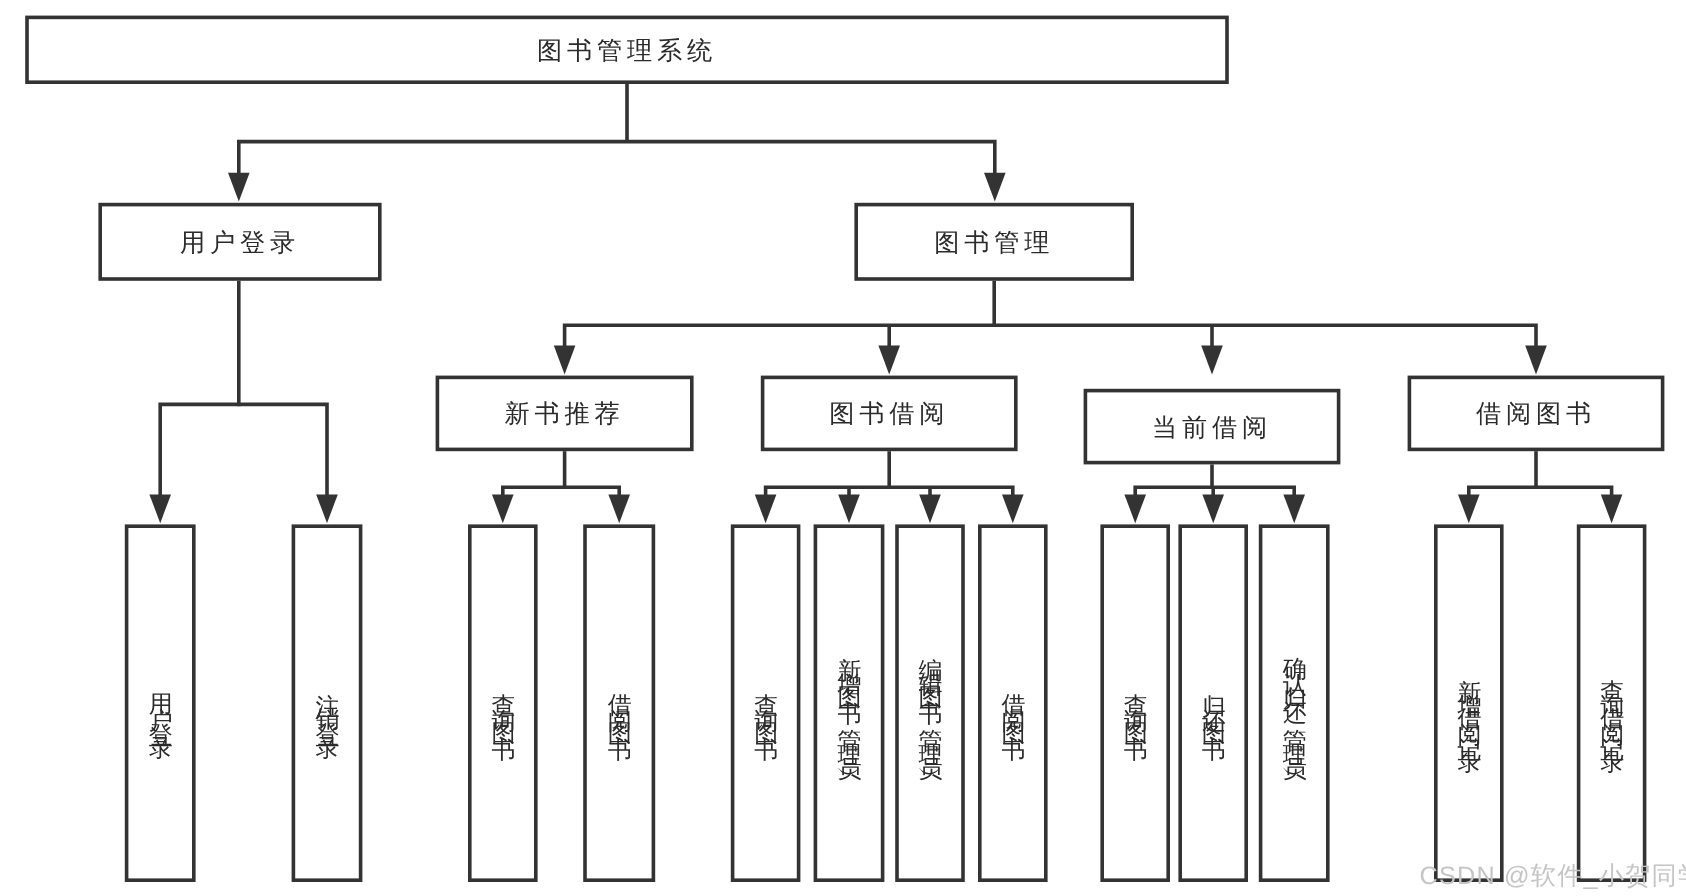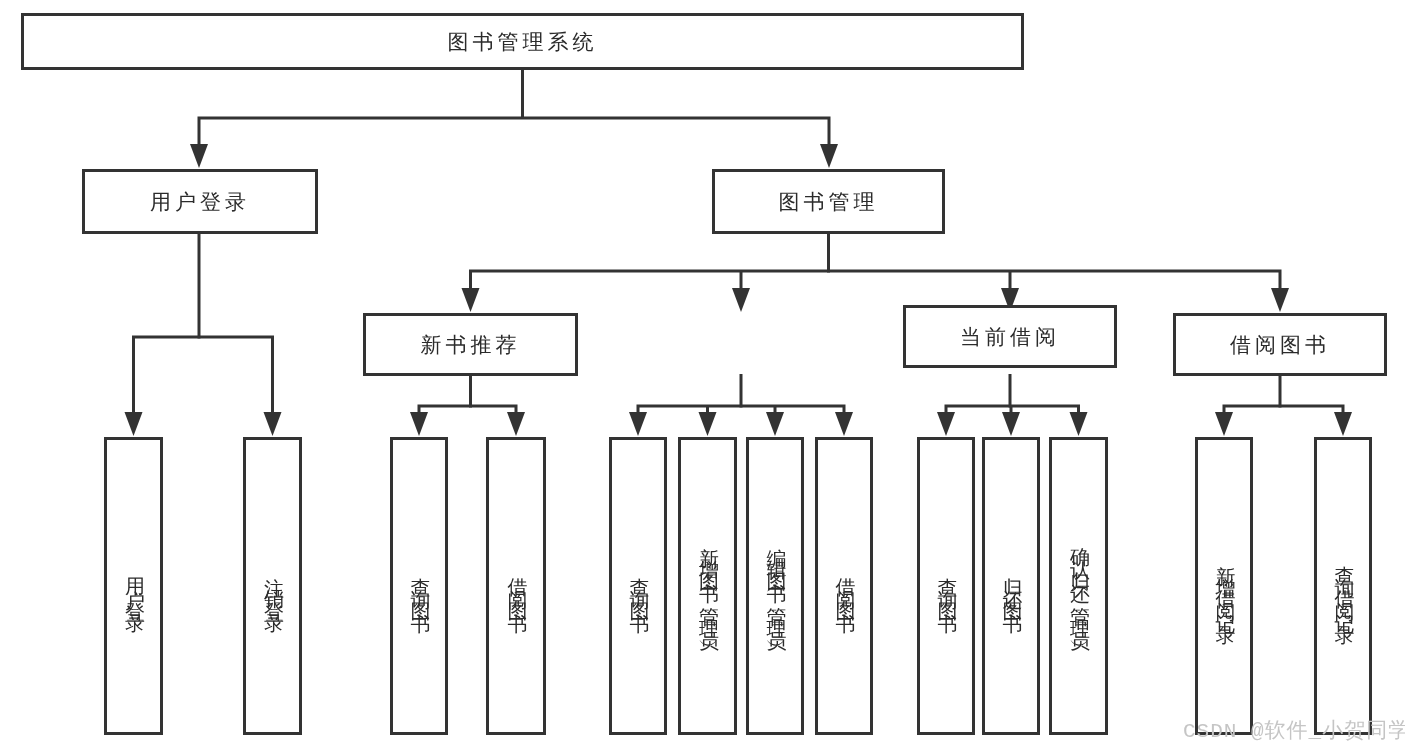--- a/index.html
+++ b/index.html
@@ -1,21 +1,21 @@
 <!DOCTYPE html>
 <html><head>
 <meta charset="utf-8">
 <style>
   html, body { margin: 0; padding: 0; background: #ffffff; }
   #canvas {
     position: relative;
     width: 1405px;
     height: 747px;
     background: #ffffff;
-    font-family: Liberation Mono, monospace;
+    font-family: Liberation Sans, sans-serif;
     overflow: hidden;
   }
   #connectors {
     position: absolute;
     left: 0; top: 0;
     width: 1405px; height: 747px;
     z-index: 1;
   }
   .box {
     position: absolute;
@@ -44,21 +44,21 @@
     white-space: nowrap;
   }
   
   #root   { left: 21px;  top: 13px;  width: 1003px; height: 57px; }
   
   #n-login{ left: 82px;  top: 169px; width: 236px;  height: 65px; }
   #n-mgmt { left: 712px; top: 169px; width: 233px;  height: 65px; }
   
   #n-rec  { left: 363px; top: 313px; width: 215px;  height: 63px; }
   #n-bor  { left: 634px; top: 313px; width: 214px;  height: 63px; }
-  #n-cur  { left: 903px; top: 305px; width: 214px;  height: 63px; }
+  #n-cur  { left: 903px; top: 324px; width: 214px;  height: 63px; }
   #n-recd { left: 1173px;top: 313px; width: 214px;  height: 63px; }
   
   .leaf   { top: 437px; height: 298px; }
   #lf-a1 { left: 104px;  width: 59px; }
   #lf-a2 { left: 243px;  width: 59px; }
   #lf-b1 { left: 390px;  width: 58px; }
   #lf-b2 { left: 486px;  width: 60px; }
   #lf-c1 { left: 609px;  width: 58px; }
   #lf-c2 { left: 678px;  width: 59px; }
   #lf-c3 { left: 746px;  width: 58px; }
@@ -146,20 +146,23 @@
   <div class="box" id="n-login">
     <span class="hlabel">用户登录</span>
   </div>
   <div class="box" id="n-mgmt">
     <span class="hlabel">图书管理</span>
   </div>
 
   <div class="box" id="n-rec">
     <span class="hlabel">新书推荐</span>
   </div>
+  <div class="box" id="n-bor">
+    <span class="hlabel">图书借阅</span>
+  </div>
   <div class="box" id="n-cur">
     <span class="hlabel">当前借阅</span>
   </div>
   <div class="box" id="n-recd">
     <span class="hlabel">借阅图书</span>
   </div>
 
   <div class="box leaf" id="lf-a1">
     <span class="vlabel">用户登录</span>
   </div>

